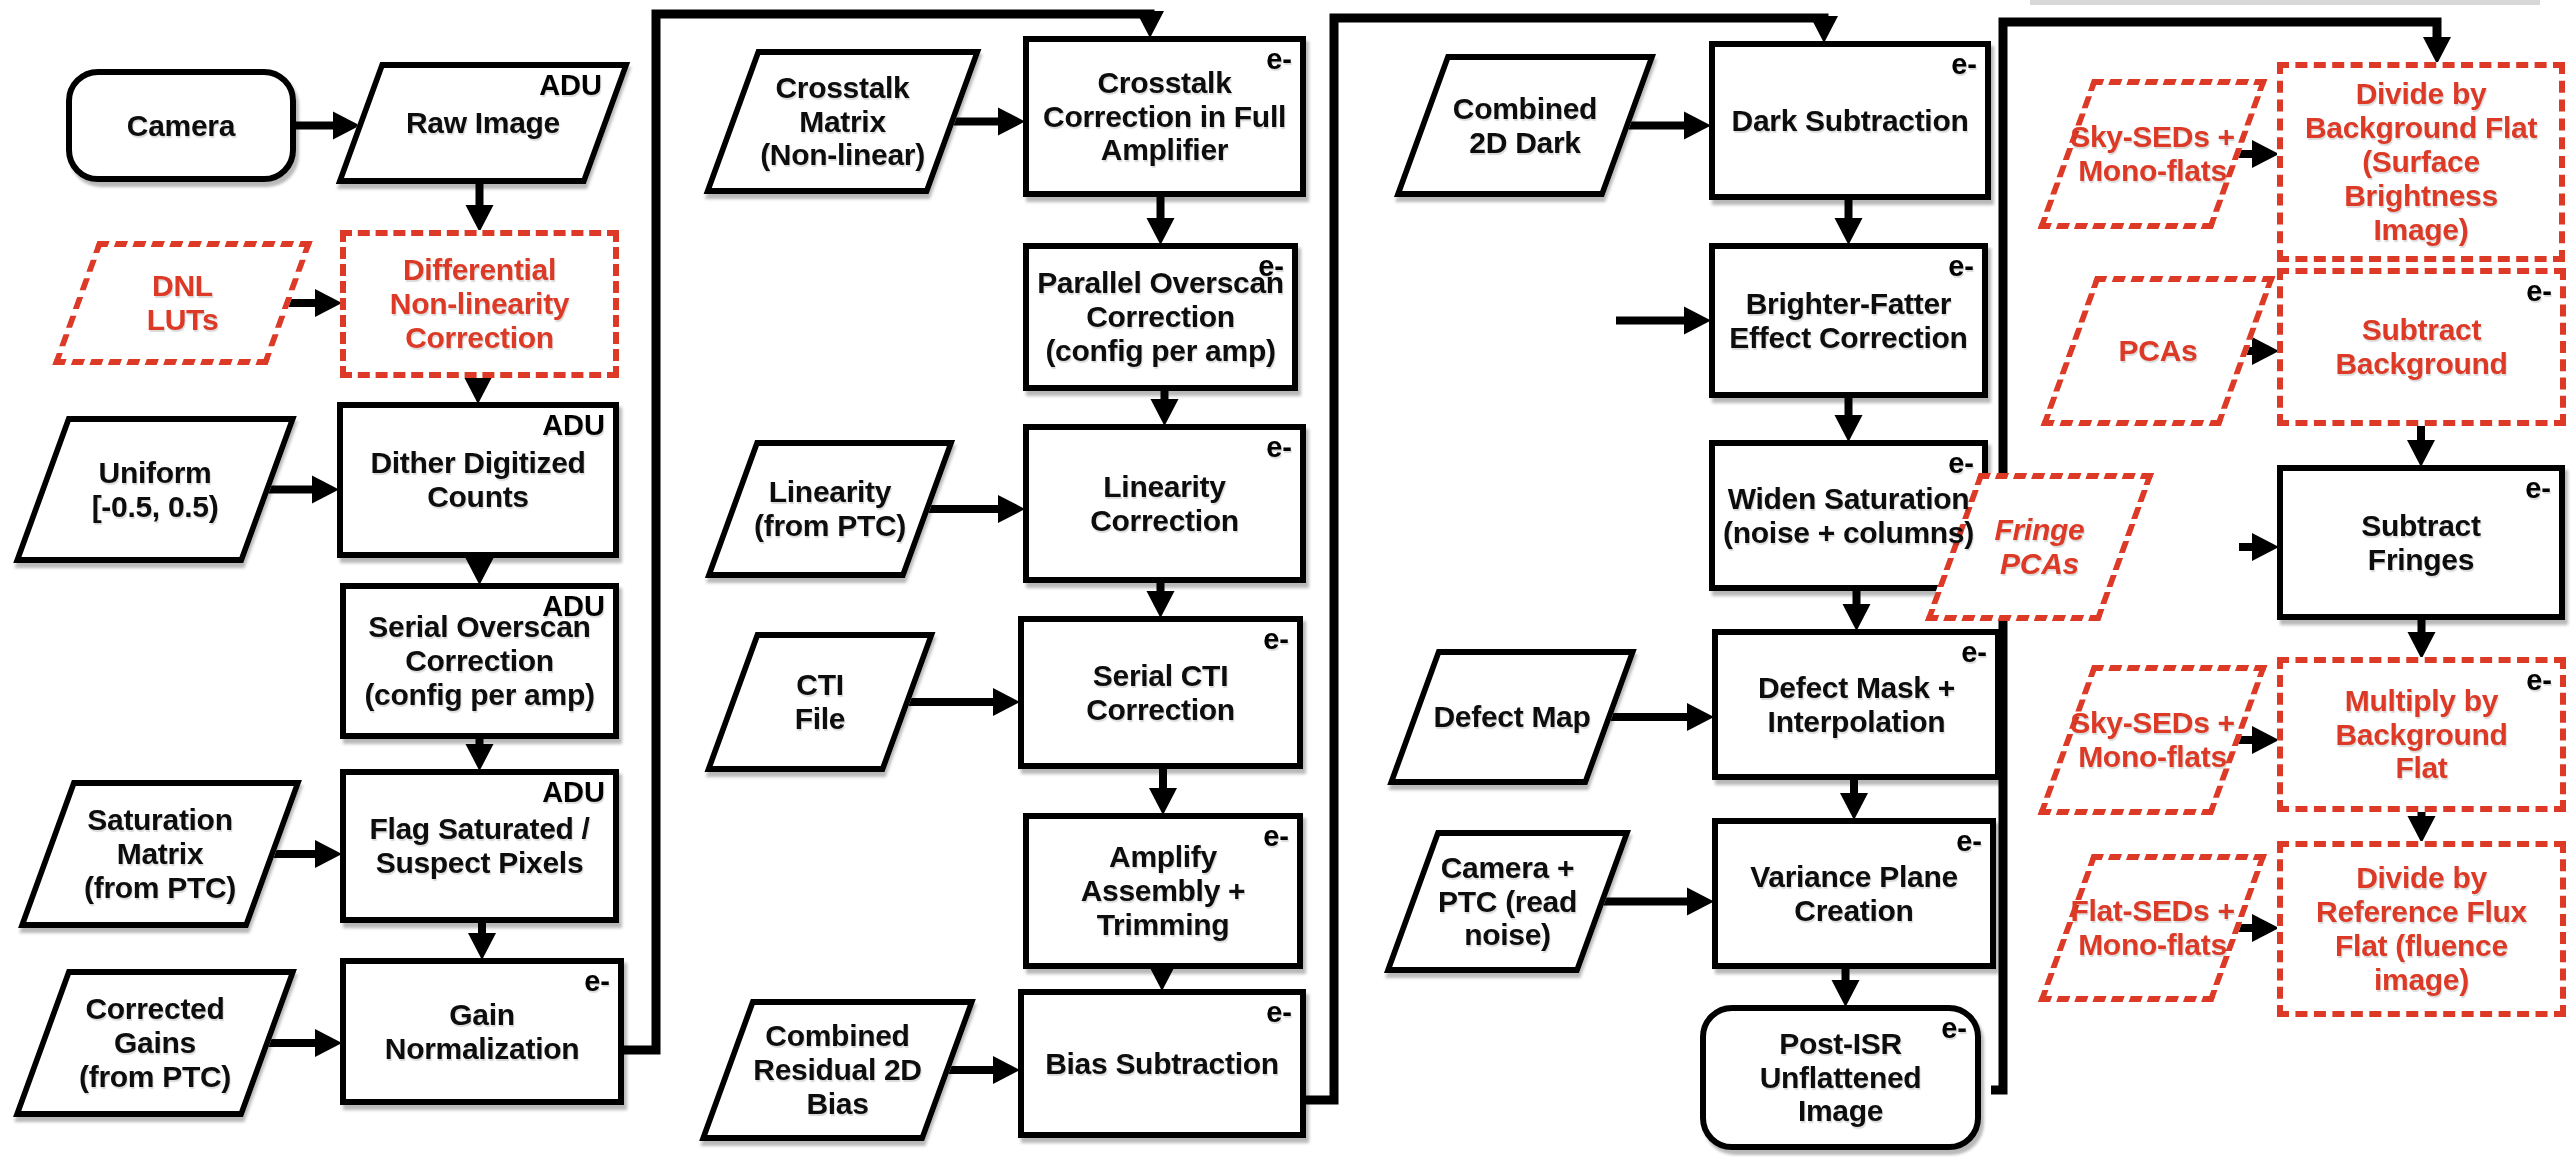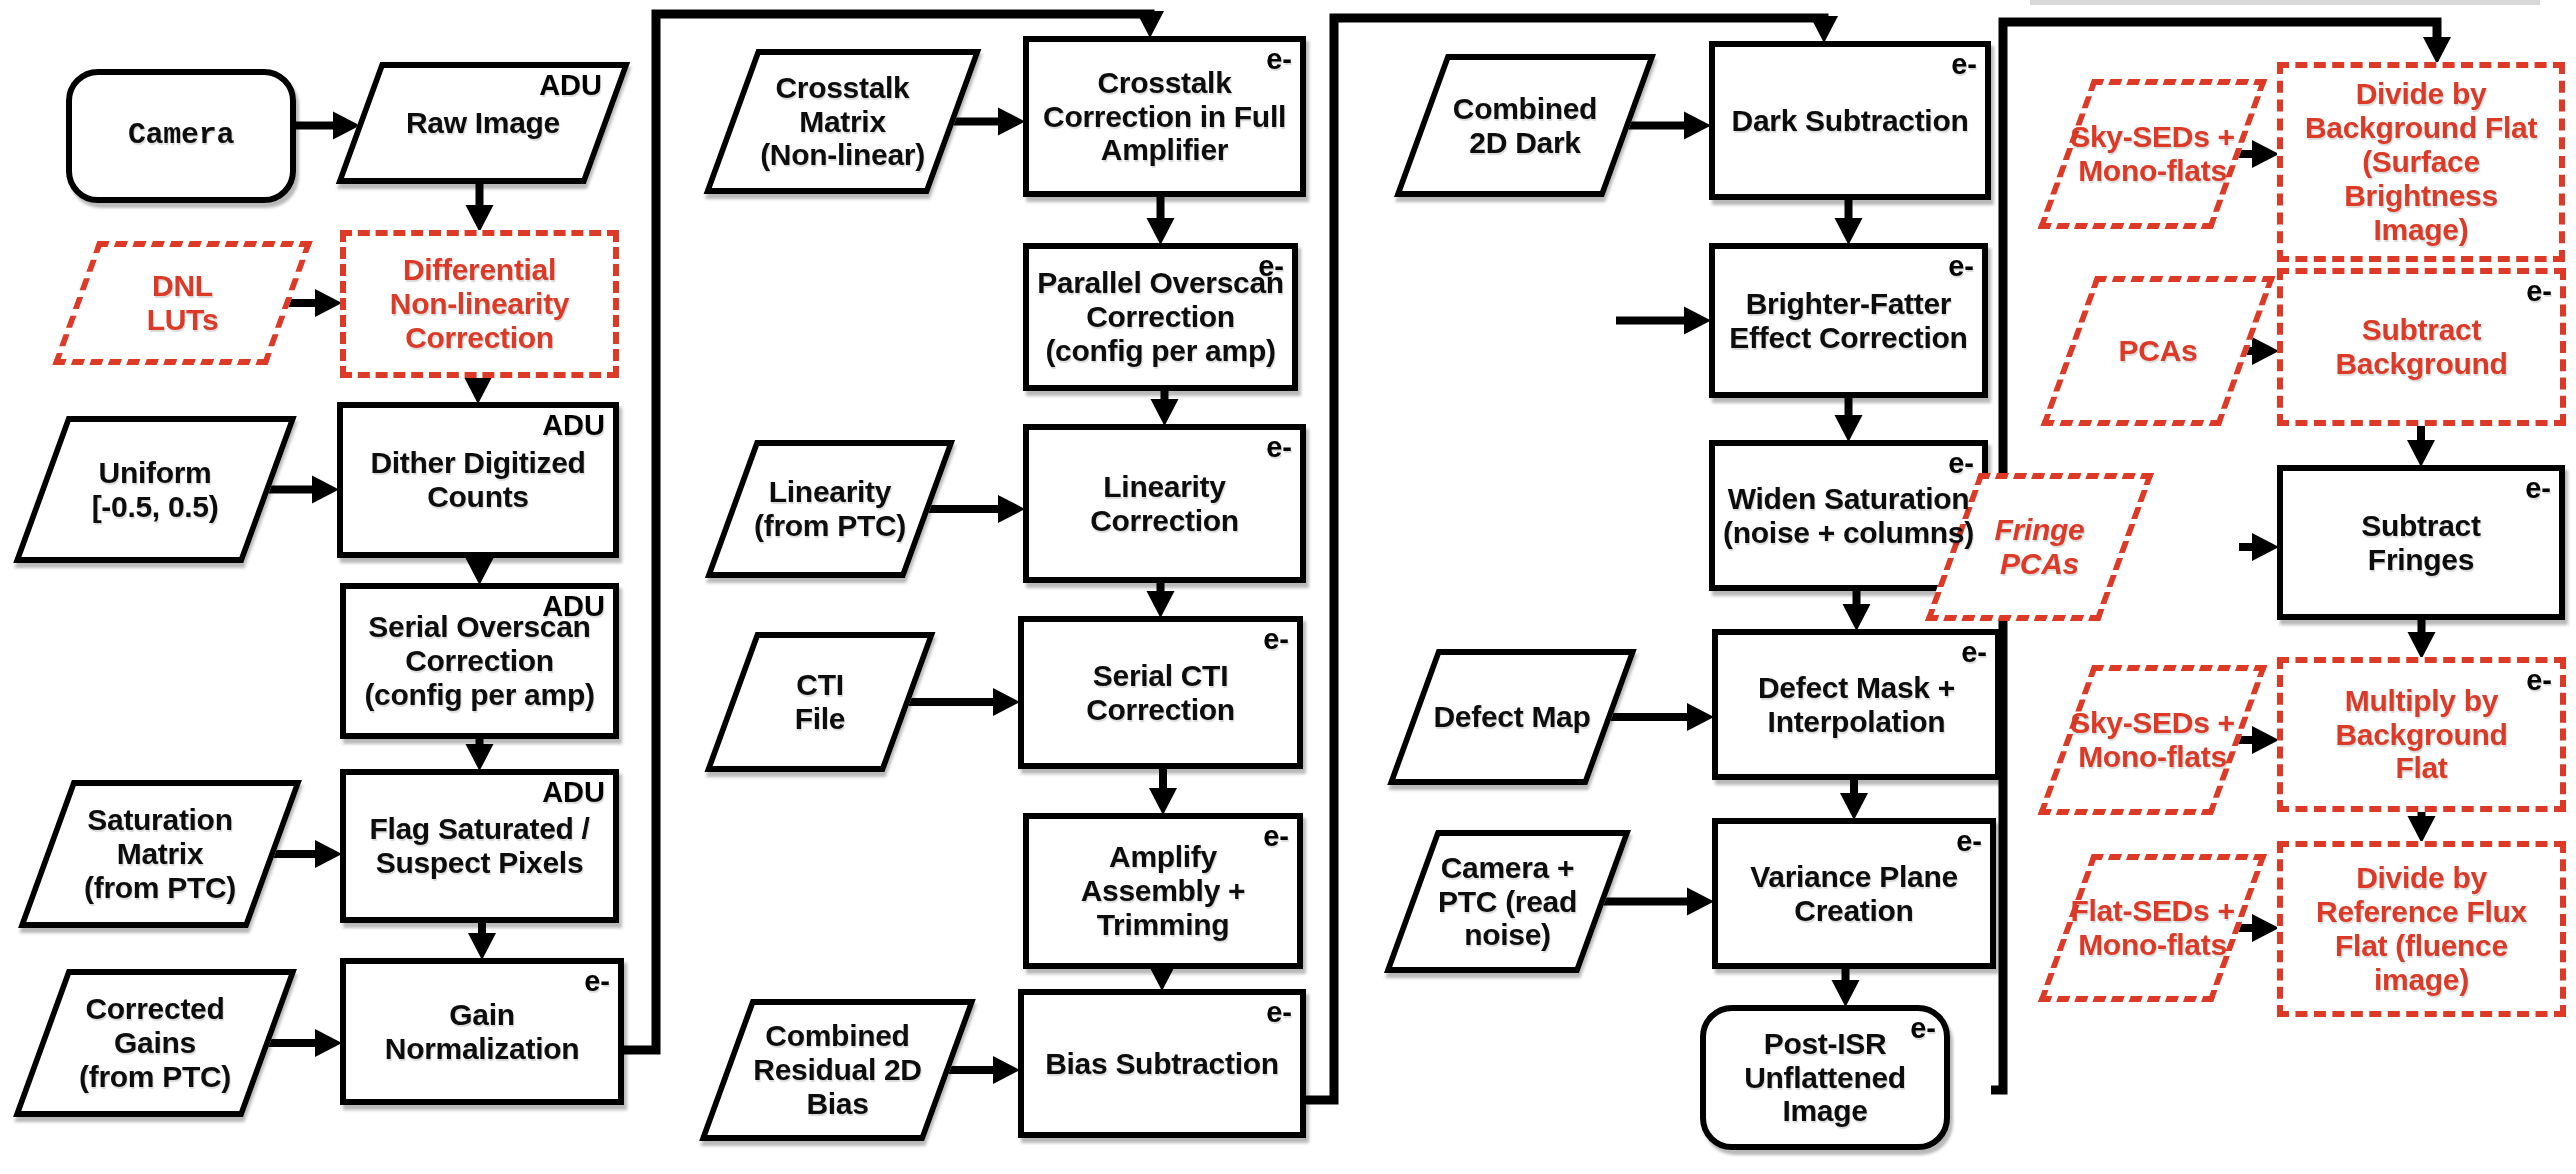--- a/index.html
+++ b/index.html
@@ -119,21 +119,21 @@
       <polyline points="2421.5,808 2421.5,821" fill="none" stroke="#000" stroke-width="8"></polyline>
       <polygon points="2407.5,816 2435.5,816 2421.5,843" fill="#000"></polygon>
       <polyline points="624,1050 656,1050 656,14 1150,14 1150,18" fill="none" stroke="#000" stroke-width="9"></polyline>
       <polygon points="1136,11 1164,11 1150,38" fill="#000"></polygon>
       <polyline points="1306,1100 1334,1100 1334,18 1824,18 1824,23" fill="none" stroke="#000" stroke-width="9"></polyline>
       <polygon points="1810,16 1838,16 1824,43" fill="#000"></polygon>
       <polyline points="1991,1090 2003,1090 2003,22 2437,22 2437,44" fill="none" stroke="#000" stroke-width="9"></polyline>
       <polygon points="2423,37 2451,37 2437,64" fill="#000"></polygon>
     </svg>
   <div id="nodes">
-      <div class="node rounded" style="left: 66px; top: 69px; width: 230px; height: 134px; font-family: Liberation Mono, monospace;">
+      <div class="node rounded" style="left: 66px; top: 69px; width: 230px; height: 113px;">
         <div class="shape"></div>
         <div class="label">Camera</div>
       </div>
       <div class="node parallelogram" style="left: 358px; top: 62px; width: 250px; height: 122px;">
         <div class="shape"></div>
         <div class="label">Raw Image</div>
         <div class="badge">ADU</div>
       </div>
       <div class="node parallelogram dashed-red red-text" style="left: 75px; top: 241px; width: 215px; height: 124px;">
         <div class="shape"></div>
@@ -285,21 +285,21 @@
         <div class="label">Camera +
 PTC (read
 noise)</div>
       </div>
       <div class="node rect" style="left: 1712px; top: 818px; width: 284px; height: 151px;">
         <div class="shape"></div>
         <div class="label">Variance Plane
 Creation</div>
         <div class="badge">e-</div>
       </div>
-      <div class="node rounded" style="left: 1700px; top: 1005px; width: 250px; height: 145px;">
+      <div class="node rounded" style="left: 1700px; top: 1005px; width: 281px; height: 145px;">
         <div class="shape"></div>
         <div class="label">Post-ISR
 Unflattened
 Image</div>
         <div class="badge">e-</div>
       </div>
       <div class="node parallelogram dashed-red red-text" style="left: 2065px; top: 79px; width: 175px; height: 150px;">
         <div class="shape"></div>
         <div class="label">Sky-SEDs +
 Mono-flats</div>

